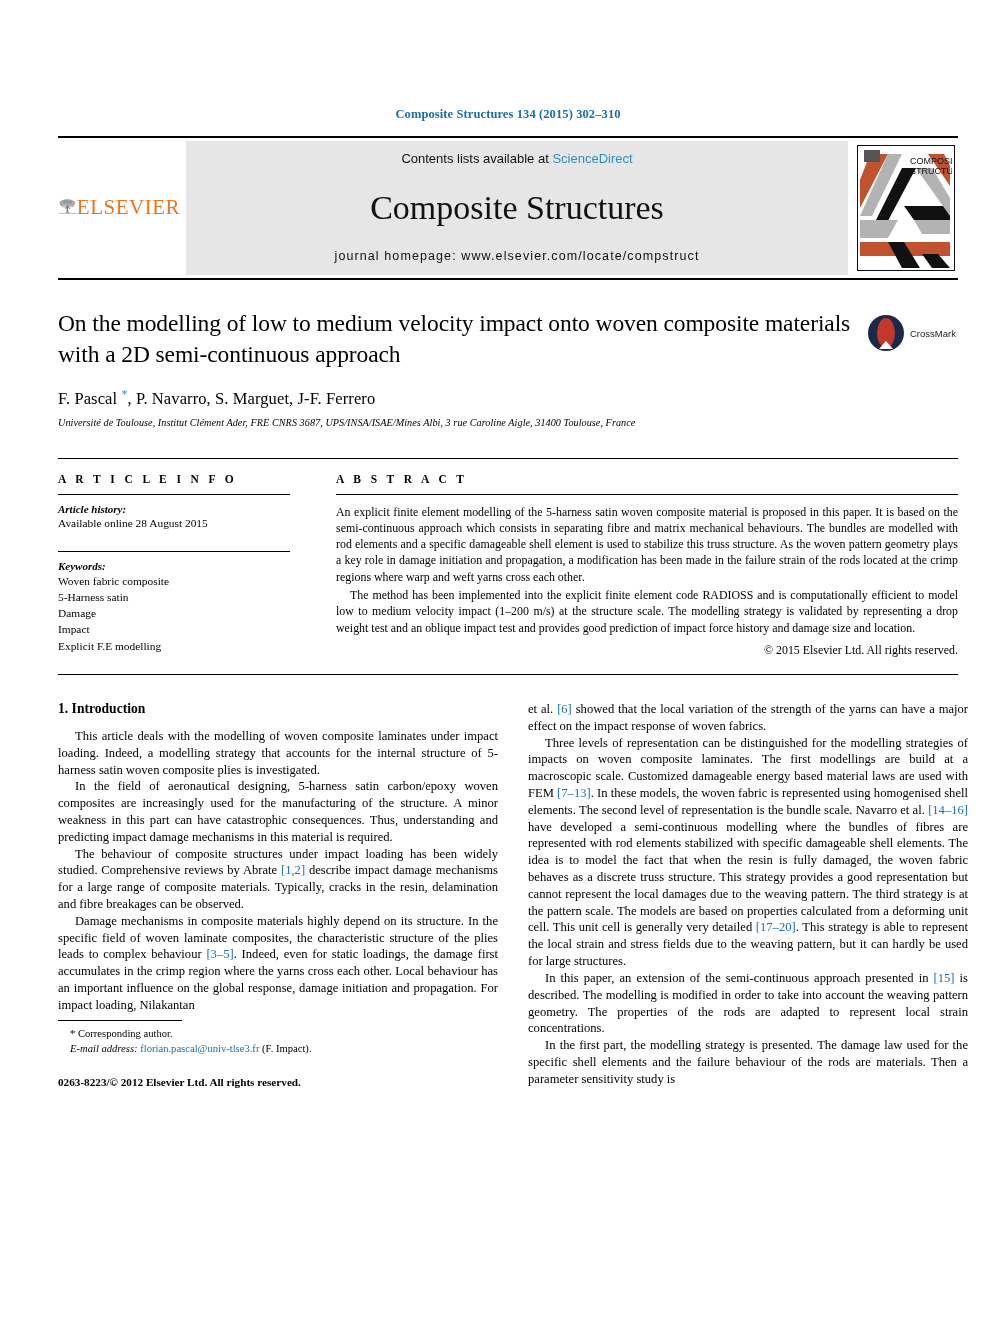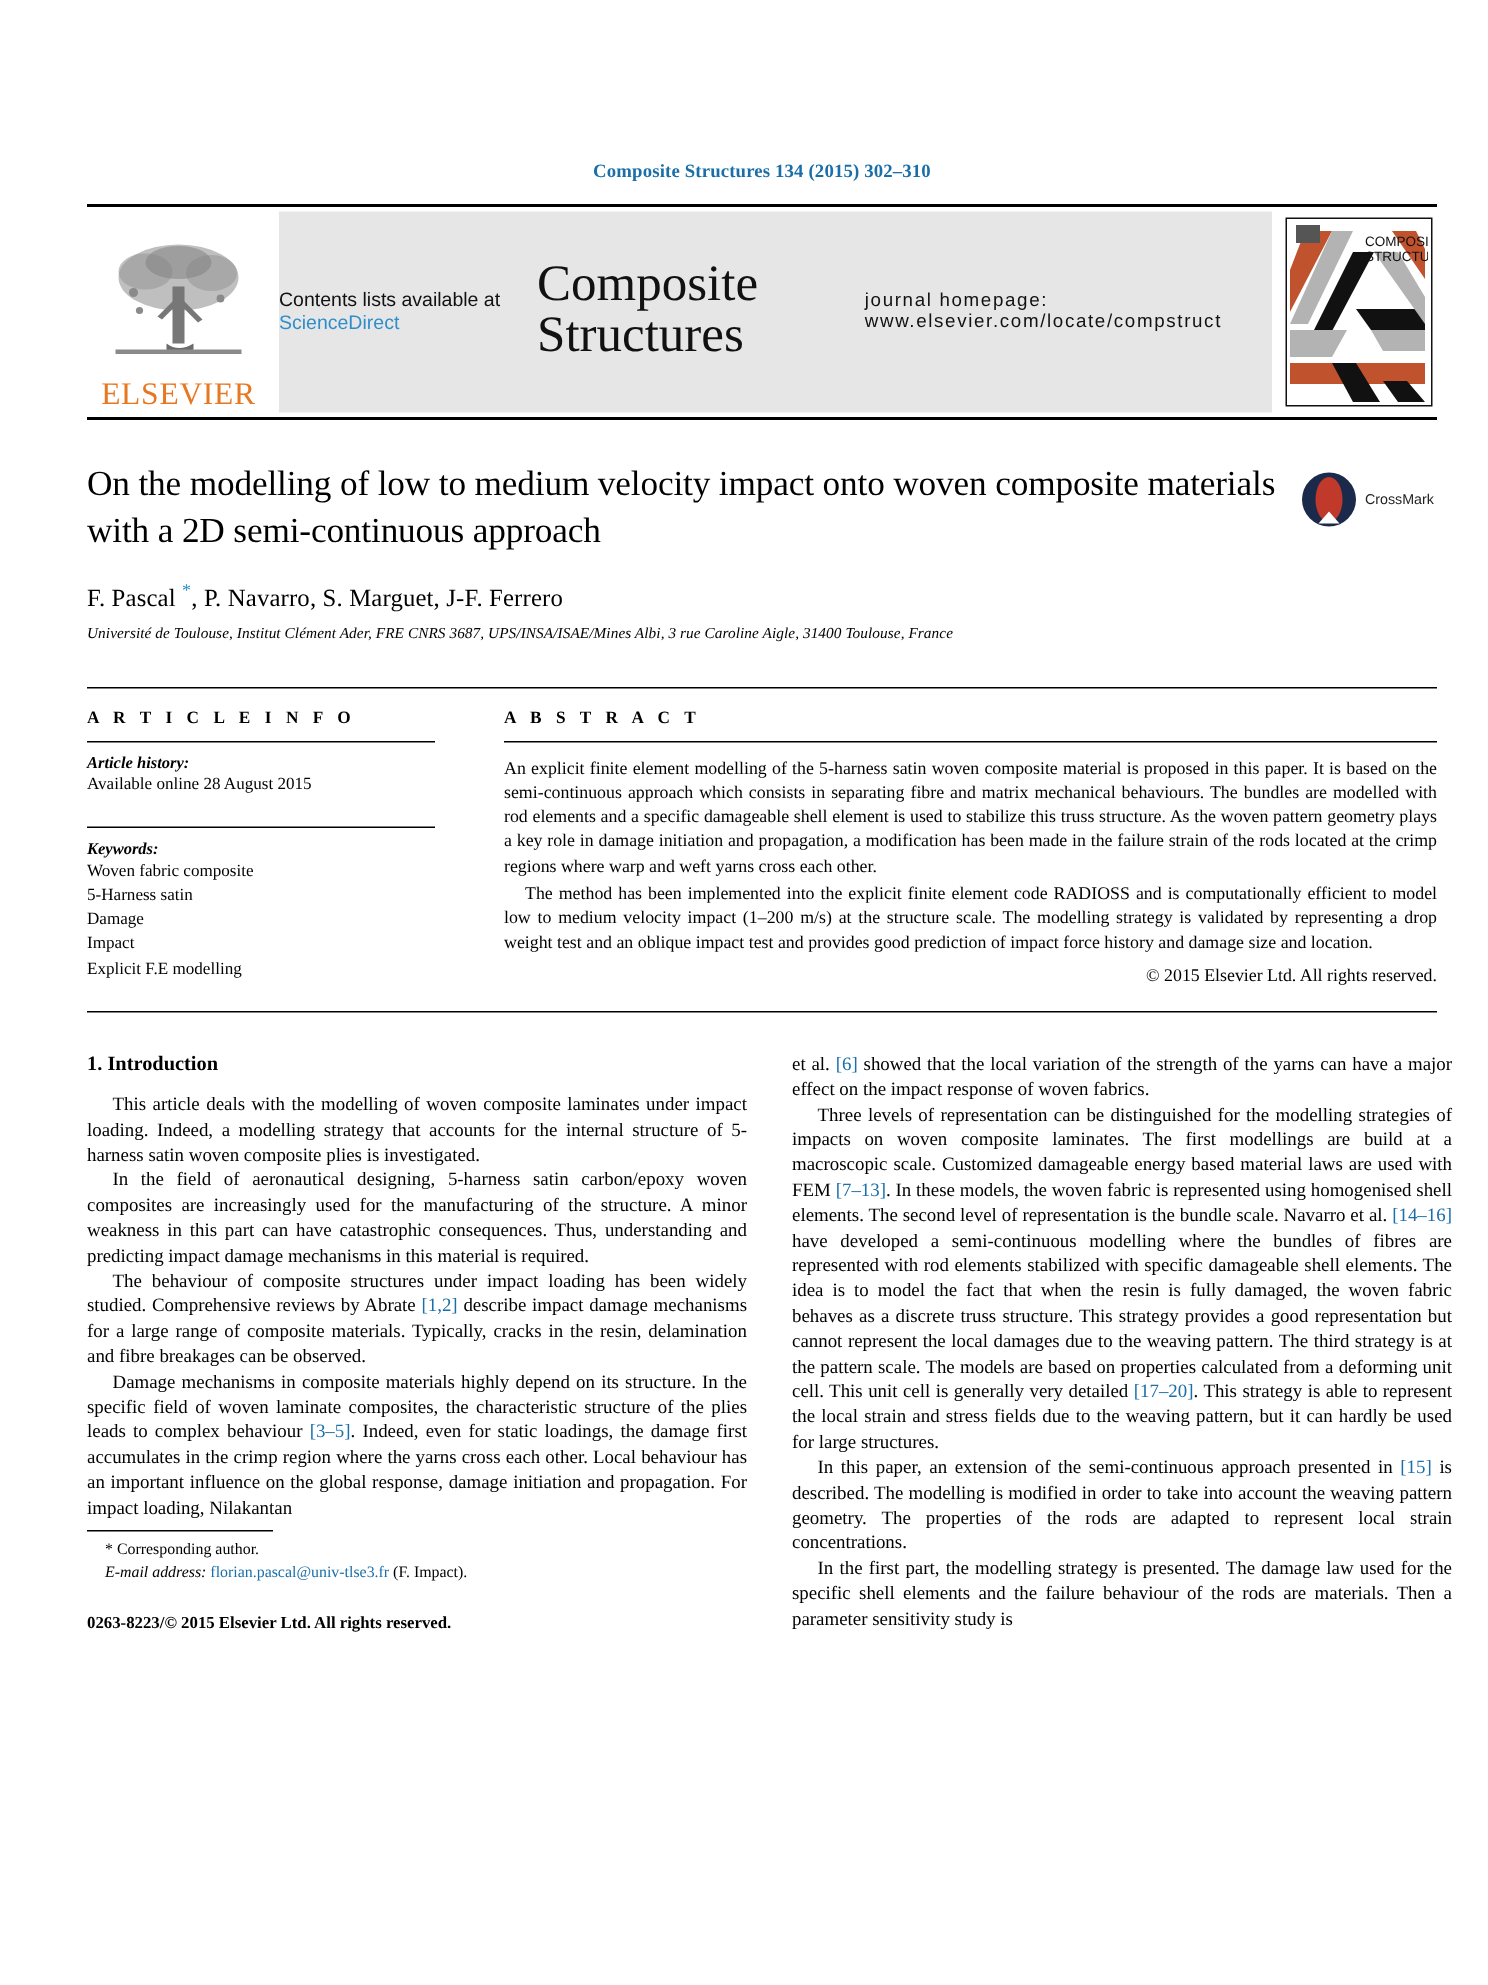--- a/index.html
+++ b/index.html
@@ -41,40 +41,40 @@
     display: flex;
     align-items: stretch;
     height: 134px;
     box-sizing: content-box;
     padding: 3px 0;
   }
   .elsevier-logo {
     width: 122px;
     flex: 0 0 122px;
     display: flex;
-    flex-direction: column;
+    flex-direction: row;
     align-items: center;
     justify-content: flex-end;
     padding-bottom: 2px;
   }
   .elsevier-tree { display:block; }
   .elsevier-word {
     color: #E87722;
     font-family: "Liberation Serif", serif;
     font-size: 21px;
     letter-spacing: .5px;
     line-height: 1;
     margin-top: 1px;
   }
   .banner {
     flex: 1 1 auto;
     background: #e6e6e6;
     margin: 0 6px;
     display: flex;
-    flex-direction: row;
+    flex-direction: column;
     justify-content: space-between;
     align-items: center;
     padding: 10px 0 12px 0;
   }
   .banner-top {
     font-family: "Liberation Sans", sans-serif;
     font-size: 13px;
     color: #111;
   }
   .banner-top .sd { color: #2e8ecb; }
@@ -393,21 +393,21 @@
 
       <div class="footnotes">
         <div class="fn-rule"></div>
         <p class="fn-line fn-indent">* Corresponding author.</p>
         <p class="fn-line fn-indent">
           <span class="fn-em">E-mail address:</span>
           <span class="link">florian.pascal@univ-tlse3.fr</span>
           <span>(F. Impact).</span>
         </p>
         <div class="doi-block">
-          <p class="issn-line">0263-8223/© 2015 Elsevier Ltd. All rights reserved.</p>
+          <p class="issn-line">0263-8223/© 2012 Elsevier Ltd. All rights reserved.</p>
         </div>
       </div>
     </div>
 
     <div class="bcol">
       <p class="body-p hang">et al. <span class="cite">[6]</span> showed that the local variation of the strength of the yarns can have a major effect on the impact response of woven fabrics.</p>
       <p class="body-p">Three levels of representation can be distinguished for the modelling strategies of impacts on woven composite laminates. The first modellings are build at a macroscopic scale. Customized damageable energy based material laws are used with FEM <span class="cite">[7–13]</span>. In these models, the woven fabric is represented using homogenised shell elements. The second level of representation is the bundle scale. Navarro et al. <span class="cite">[14–16]</span> have developed a semi-continuous modelling where the bundles of fibres are represented with rod elements stabilized with specific damageable shell elements. The idea is to model the fact that when the resin is fully damaged, the woven fabric behaves as a discrete truss structure. This strategy provides a good representation but cannot represent the local damages due to the weaving pattern. The third strategy is at the pattern scale. The models are based on properties calculated from a deforming unit cell. This unit cell is generally very detailed <span class="cite">[17–20]</span>. This strategy is able to represent the local strain and stress fields due to the weaving pattern, but it can hardly be used for large structures.</p>
       <p class="body-p">In this paper, an extension of the semi-continuous approach presented in <span class="cite">[15]</span> is described. The modelling is modified in order to take into account the weaving pattern geometry. The properties of the rods are adapted to represent local strain concentrations.</p>
       <p class="body-p">In the first part, the modelling strategy is presented. The damage law used for the specific shell elements and the failure behaviour of the rods are materials. Then a parameter sensitivity study is</p>
     </div>

